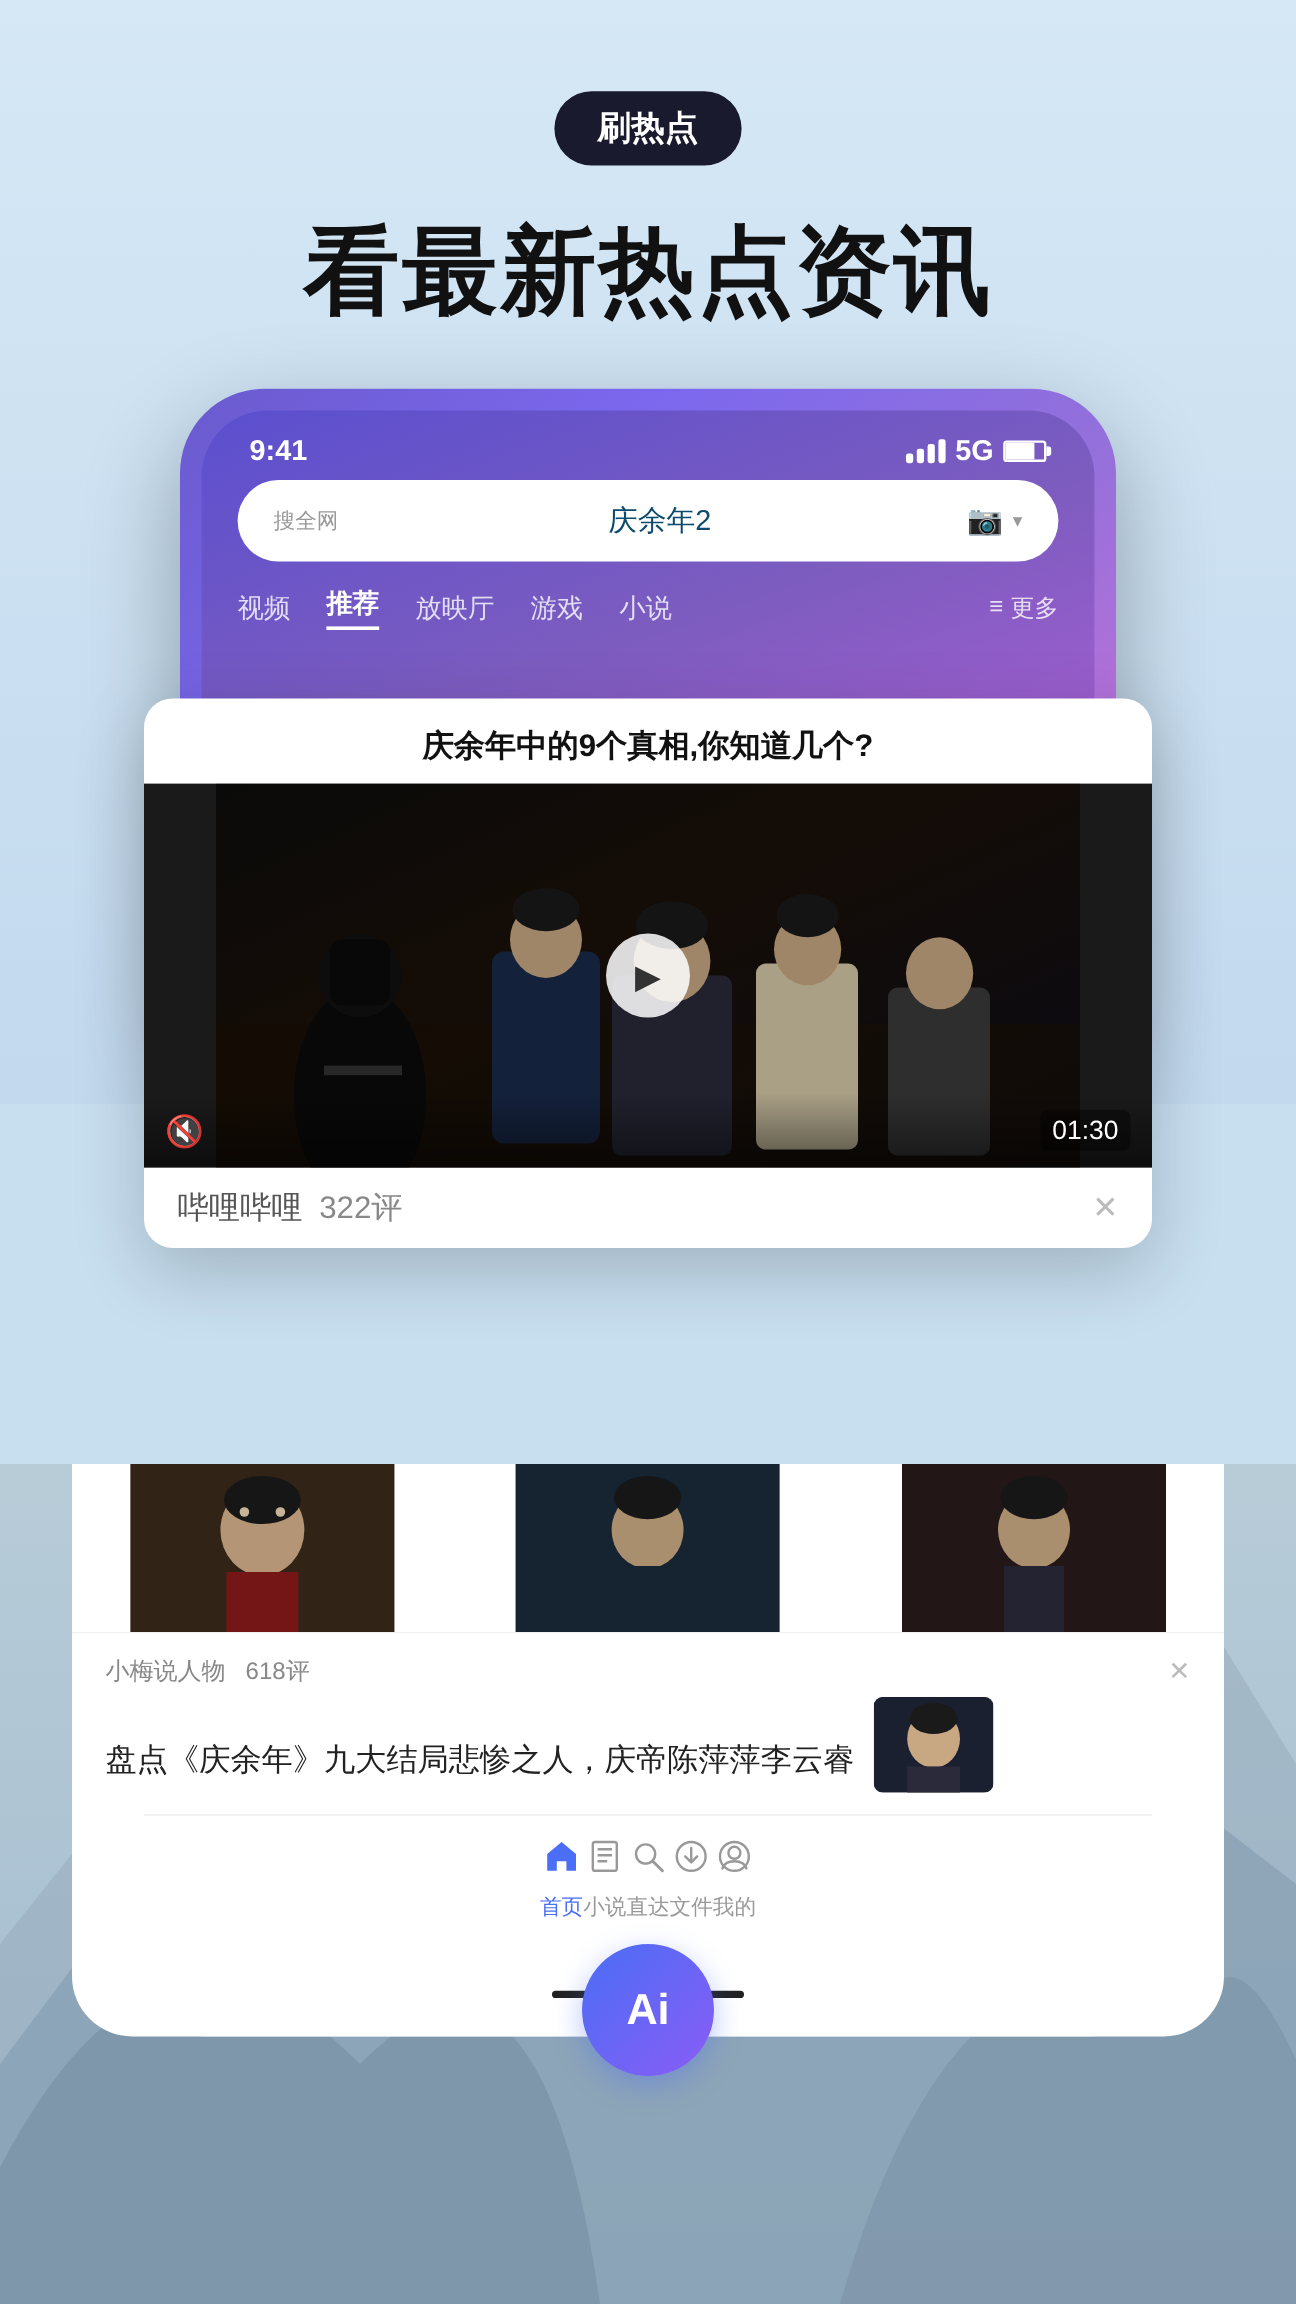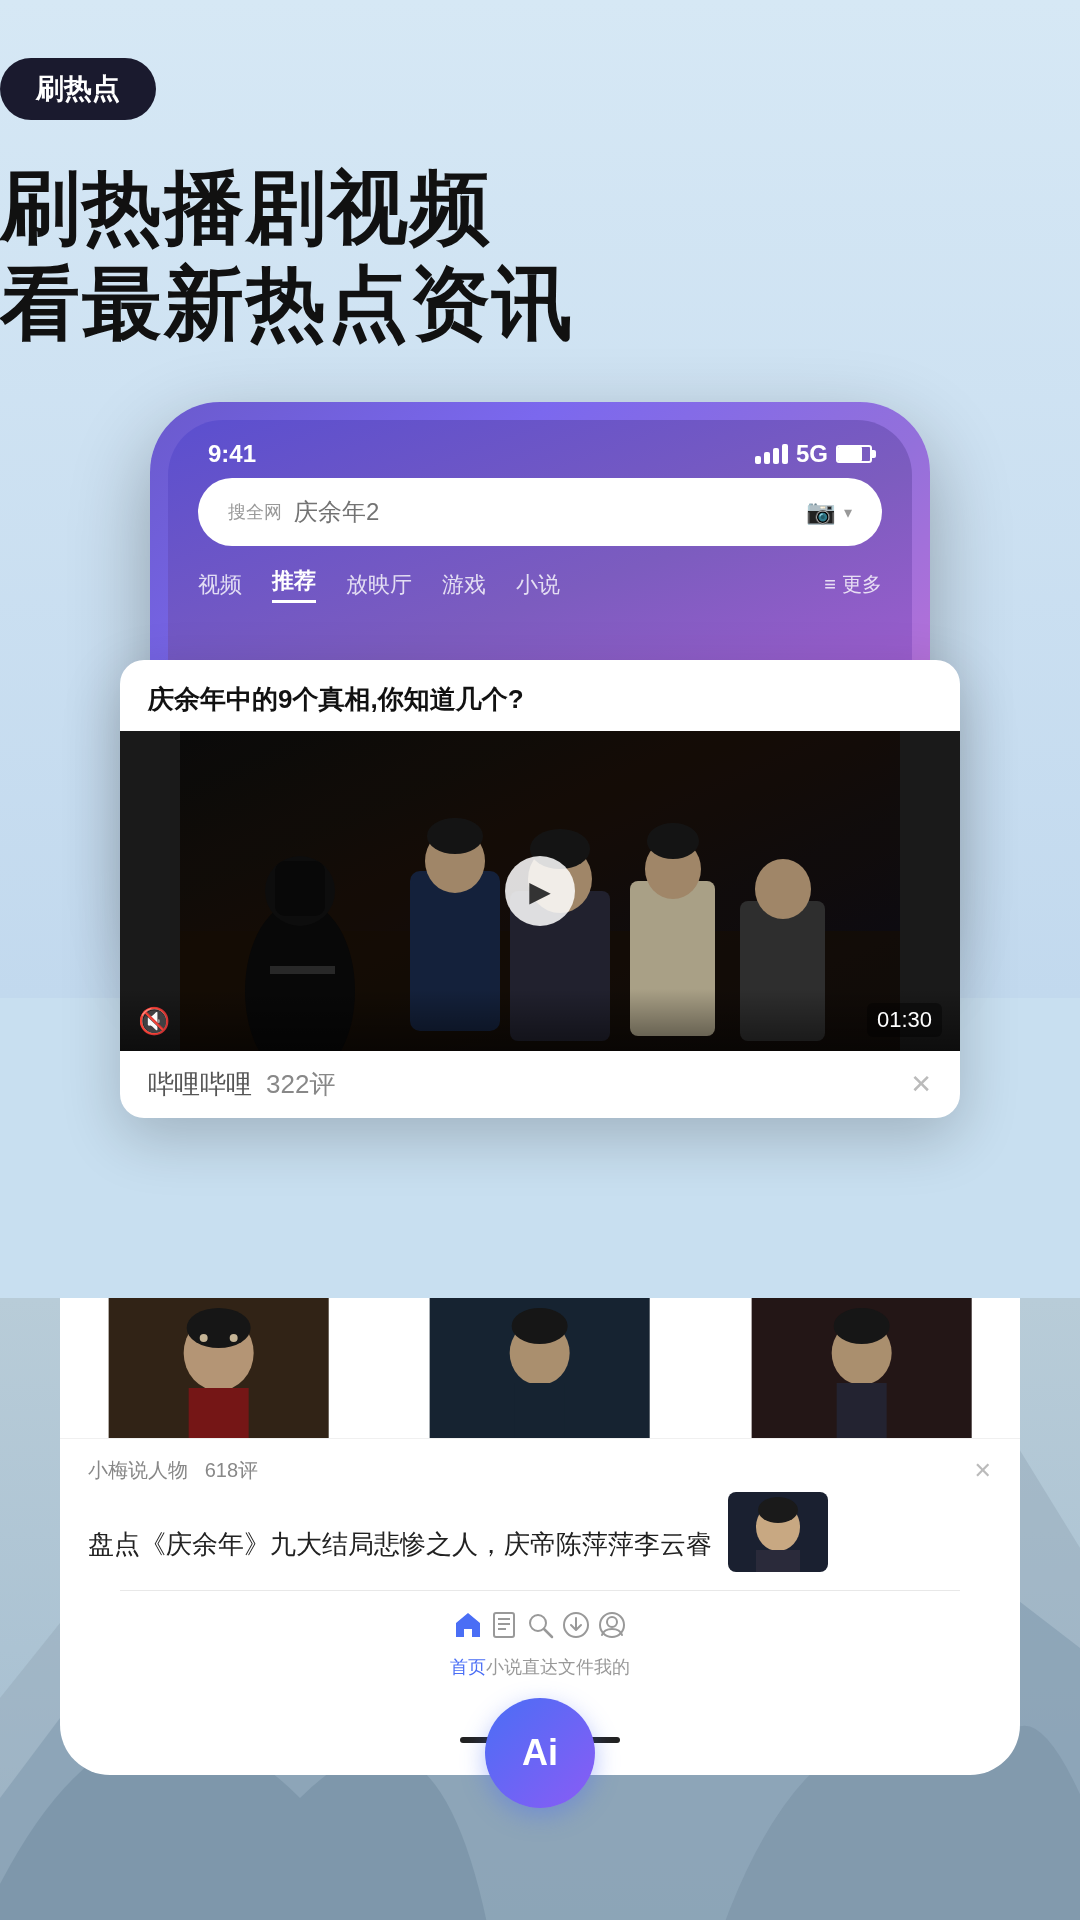--- a/index.html
+++ b/index.html
@@ -9,23 +9,23 @@
       min-height: 1920px;
       background: #c8dff0;
       font-family: -apple-system, 'PingFang SC', 'Hiragino Sans GB', 'Microsoft YaHei', sans-serif;
       overflow-x: hidden;
       position: relative;
     }
 
     
     .top-section {
       background: linear-gradient(180deg, #d6e8f5 0%, #c2d9ee 100%);
-      padding-top: 58px;
+      padding-top: 76px;
       padding-bottom: 40px;
-      text-align: left;
+      text-align: center;
       position: relative;
     }
 
     .badge-pill {
       display: inline-block;
       background: #1a1a2e;
       color: #fff;
       font-size: 28px;
       font-weight: 600;
       padding: 12px 36px;
@@ -177,21 +177,21 @@
       display: flex;
       align-items: center;
       justify-content: space-between;
     }
     .search-label {
       color: #999;
       font-size: 18px;
       margin-right: 12px;
     }
     .search-text {
-      color: #737373;
+      color: #0c4a6e;
       font-size: 24px;
       font-weight: 500;
       flex: 1;
     }
     .search-icons {
       display: flex;
       align-items: center;
       gap: 8px;
       color: #999;
     }
@@ -433,21 +433,20 @@
     }
 
   </style>
 </head>
 <body>
 
 <div class="top-section">
   <div class="badge-pill">刷热点</div>
 
   <div class="main-headline">
-    <div>刷热播剧视频</div>
     <div>看最新热点资讯</div>
   </div>
 
   
   <div class="phone-container">
     <div class="phone-frame">
       <div class="phone-inner">
 
         <div class="status-bar">
           <span>9:41</span>

